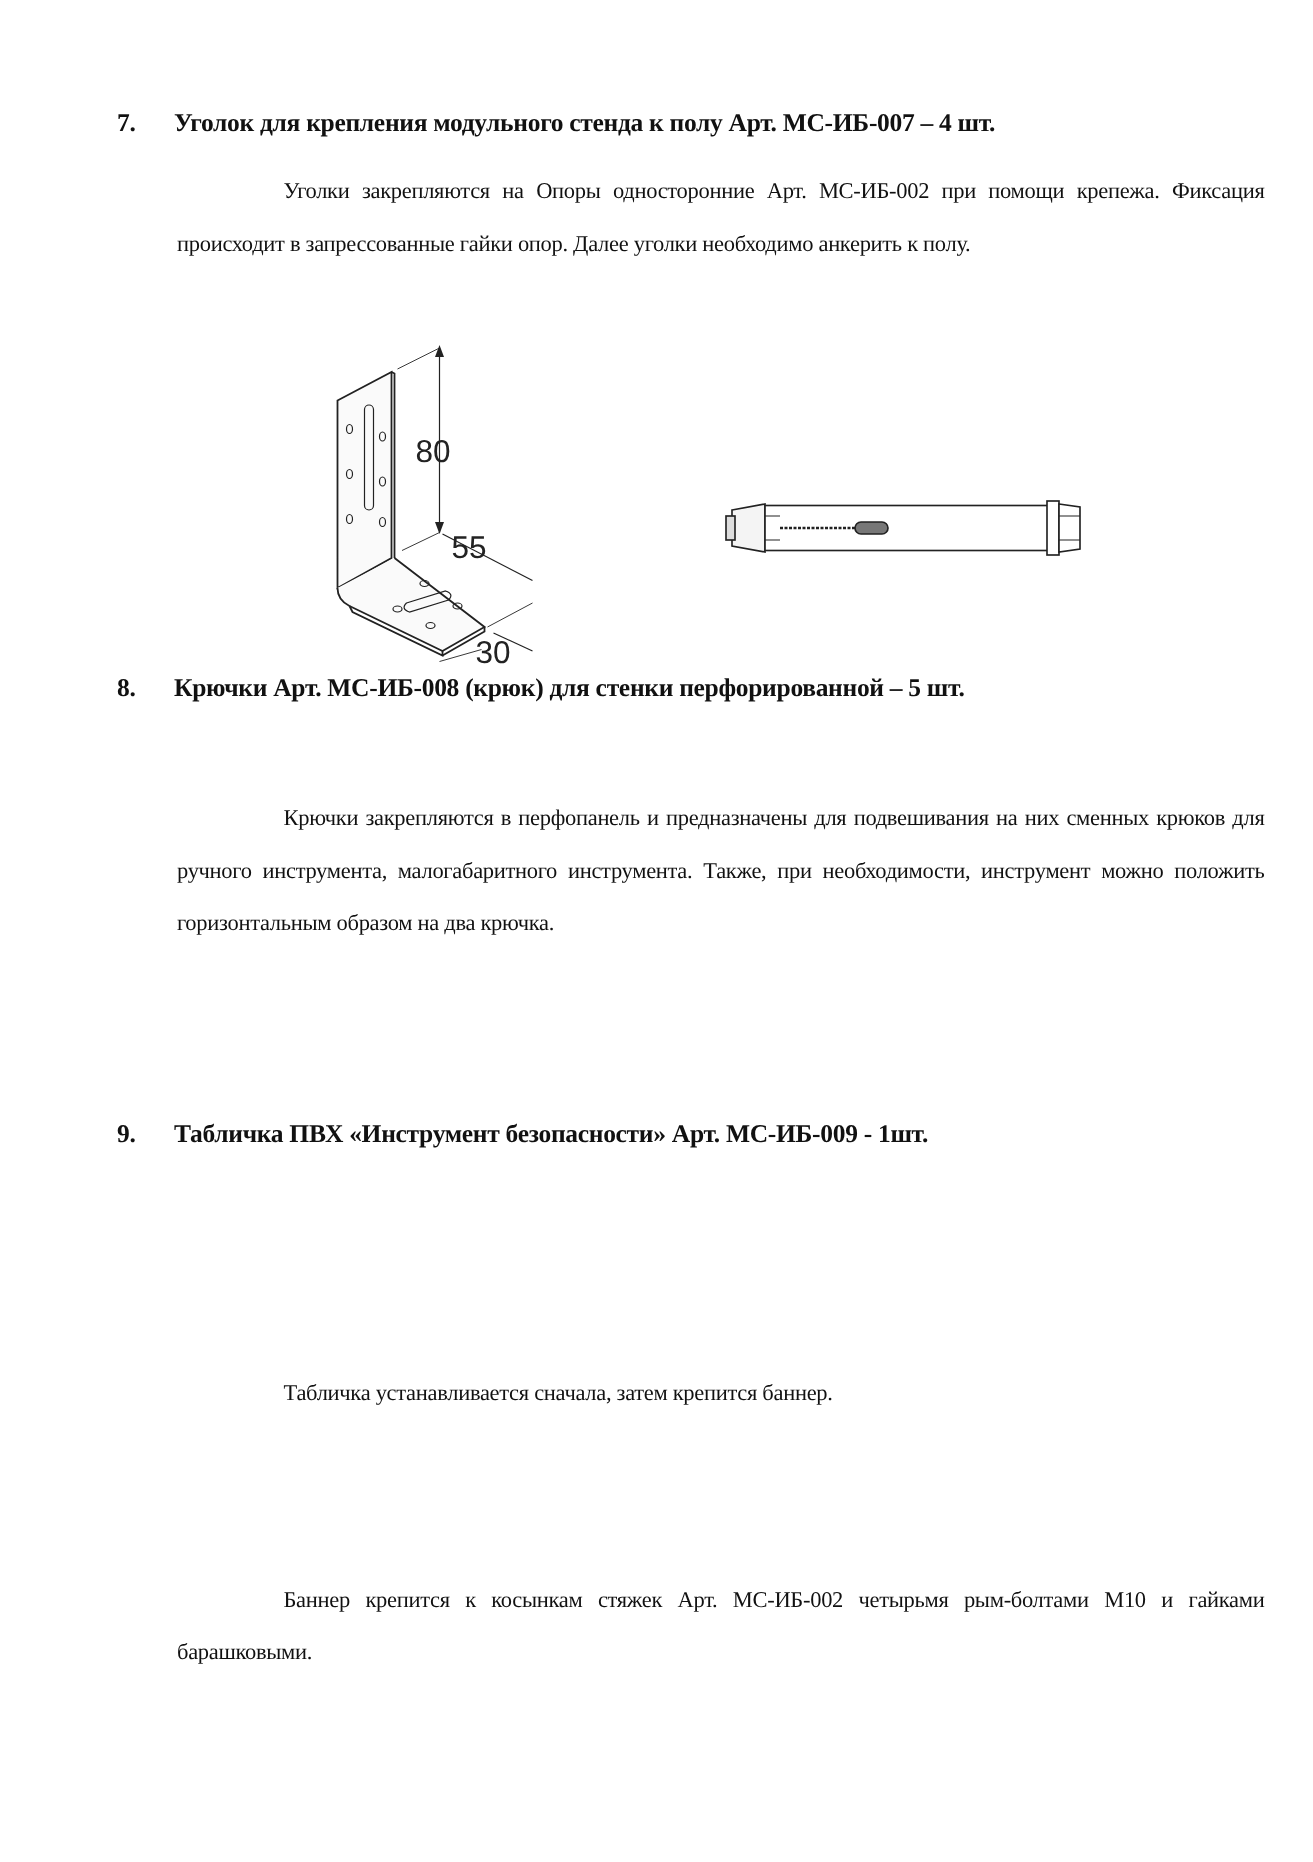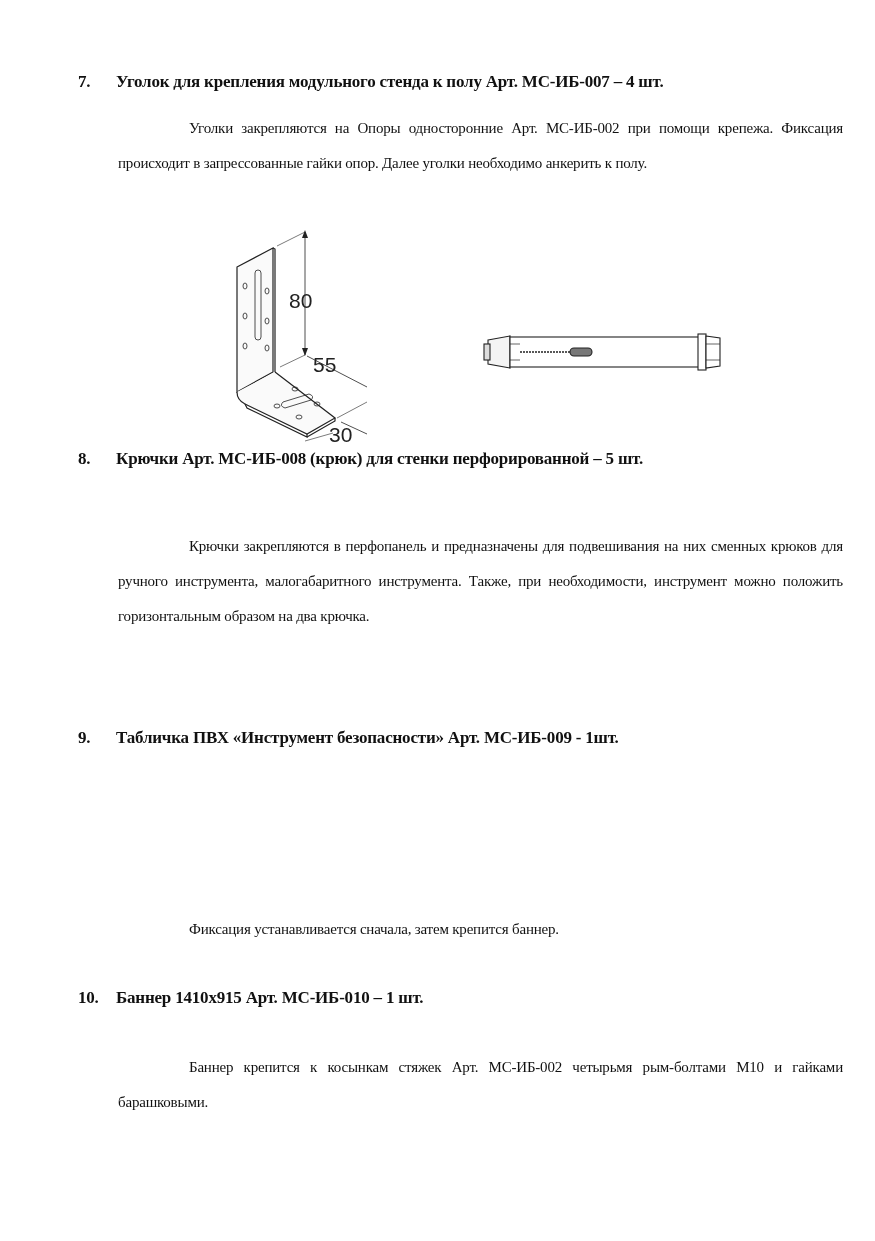--- a/index.html
+++ b/index.html
@@ -20,21 +20,21 @@
 
 <div class="page">
 
   <div class="heading" style="top:72px;">
     <span class="num">7.</span><span>Уголок для крепления модульного стенда к полу Арт. МС-ИБ-007 – 4 шт.</span>
   </div>
   <div class="para" style="top:111px;">
     <span class="indent"></span><span>Уголки закрепляются на Опоры односторонние Арт. МС-ИБ-002 при помощи крепежа. Фиксация происходит в запрессованные гайки опор. Далее уголки необходимо анкерить к полу.</span>
   </div>
 
-  <div class="figure" style="left:225px; top:222px; width:150px; height:228px;">
+  <div class="figure" style="left:213px; top:222px; width:150px; height:228px;">
     <svg width="150" height="228" viewBox="0 0 150 228">
       <g fill="none" stroke="#222" stroke-width="1.2">
 
         <path d="M12 45 L48 26 L48 150 L12 170 Z" fill="#fafafa"></path>
         <path d="M48 26 L50 27 L50 150"></path>
 
         <path d="M12 170 Q12 178 20 182 L82 212 L110 196 L50 150" fill="#fafafa"></path>
         <path d="M20 182 L22 186 L82 215 L82 212"></path>
         <path d="M82 215 L110 199 L110 196"></path>
 
@@ -89,27 +89,24 @@
     </svg>
   </div>
 
   <div class="heading" style="top:449px;">
     <span class="num">8.</span><span>Крючки Арт. МС-ИБ-008 (крюк) для стенки перфорированной – 5 шт.</span>
   </div>
   <div class="para" style="top:529px;">
     <span class="indent"></span><span>Крючки закрепляются в перфопанель и предназначены для подвешивания на них сменных крюков для ручного инструмента, малогабаритного инструмента. Также, при необходимости, инструмент можно положить горизонтальным образом на два крючка.</span>
   </div>
 
-  <div class="heading" style="top:728px;">
+  <div class="heading" style="top:746px;">
     <span class="num">9.</span><span>Табличка ПВХ «Инструмент безопасности» Арт. МС-ИБ-009 - 1шт.</span>
   </div>
   <div class="para" style="top:912px;">
-    <span class="indent"></span><span>Фиксация устанавливается сначала, затем крепится баннер.</span>
+    <span class="indent"></span><span>Табличка устанавливается сначала, затем крепится баннер.</span>
   </div>
 
-  <div class="heading" style="top:988px;">
-    <span class="num">10.</span><span>Баннер 1410х915 Арт. МС-ИБ-010 – 1 шт.</span>
-  </div>
   <div class="para" style="top:1050px;">
     <span class="indent"></span><span>Баннер крепится к косынкам стяжек Арт. МС-ИБ-002 четырьмя рым-болтами М10 и гайками барашковыми.</span>
   </div>
 
 </div>
 
 </body></html>

